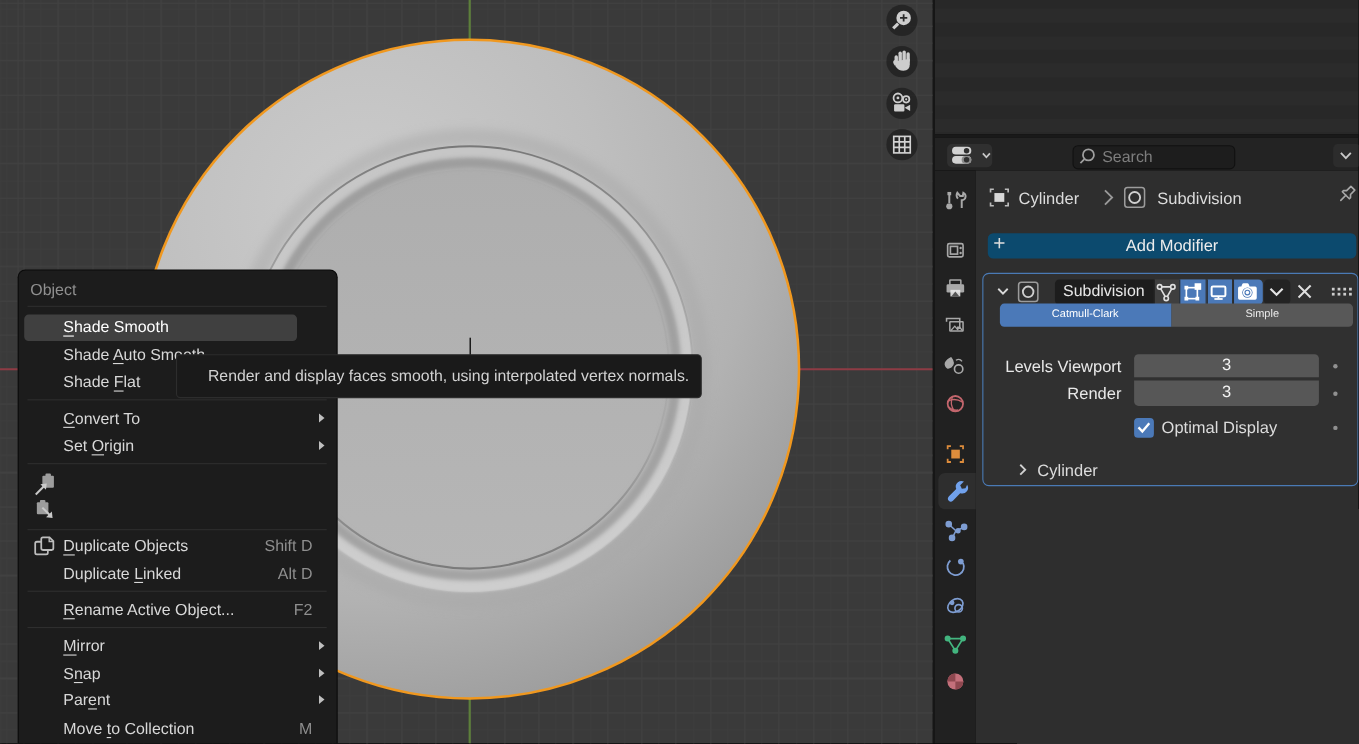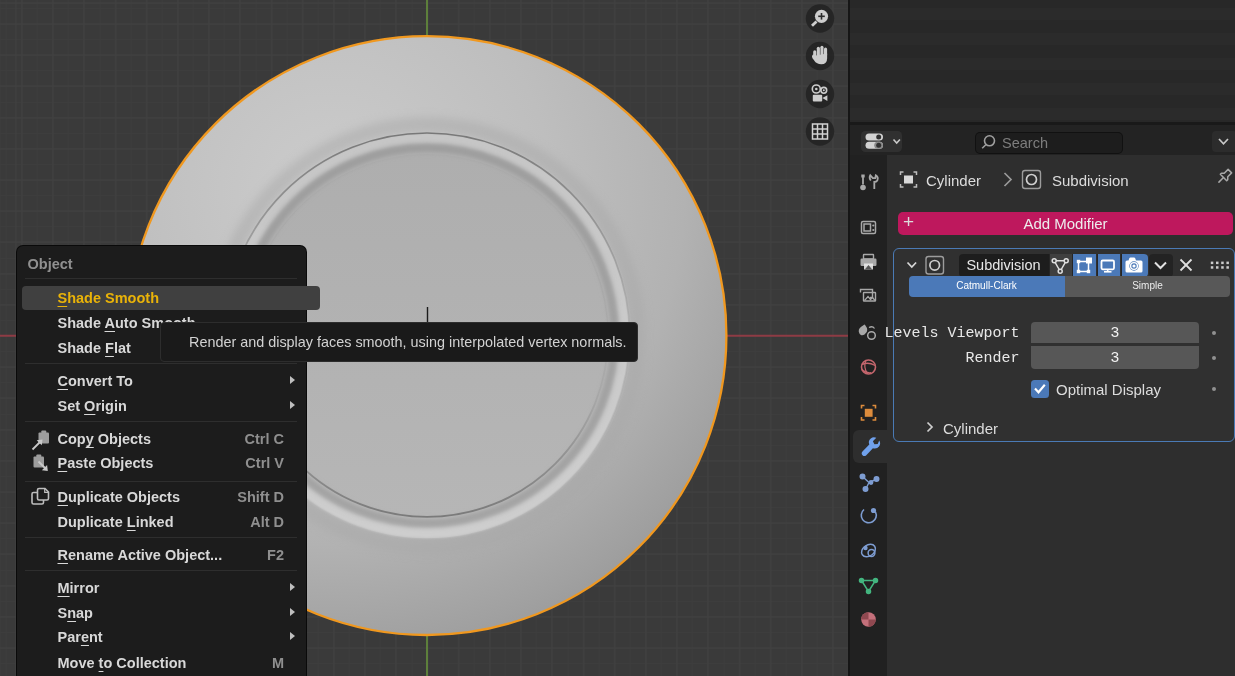--- a/index.html
+++ b/index.html
@@ -10,21 +10,21 @@
   #vp{left:0;top:0;width:848px;height:676px;background-color:#3a3a3a;
     background-image:
       repeating-linear-gradient(to right,#414141 0 1px,transparent 1px 31.2px),
       repeating-linear-gradient(to bottom,#414141 0 1px,transparent 1px 31.2px),
       repeating-linear-gradient(to right,#3d3d3d 0 1px,transparent 1px 15.6px),
       repeating-linear-gradient(to bottom,#3d3d3d 0 1px,transparent 1px 15.6px);
     background-position:21.4px 0,0 23.5px,5.8px 0,0 7.9px;}
   
   #menu{left:17px;top:246px;width:289px;height:430px;background:#1c1c1c;
         border-radius:6px 6px 0 0;box-shadow:0 0 0 1px #0a0a0a;font-size:14.5px;color:#d8d8d8;}
-  .mrow{position:absolute;left:0;width:100%;height:24px;line-height:24px;font-weight:bold;}
+  .mrow{position:absolute;left:0;width:100%;height:24px;line-height:24px;}
   .mtxt{position:absolute;left:40.5px;top:0;}
   .msc{position:absolute;right:22px;top:0;color:#8f8f8f;}
   .marr{position:absolute;right:11px;top:7.2px;width:0;height:0;
         border-left:5.5px solid #bfbfbf;border-top:4.5px solid transparent;border-bottom:4.5px solid transparent;}
   .msep{position:absolute;left:8px;right:9px;height:1px;background:#2e2e2e;}
   u{text-decoration-thickness:1px;text-underline-offset:2.5px;}
   
   #tip{left:160px;top:322px;width:476px;height:38px;background:#1a1a1a;border:1px solid #2d2d2d;
        border-radius:4px;color:#d2d2d2;font-size:14.4px;line-height:38px;z-index:30;}
   
@@ -37,37 +37,37 @@
   #tabs{left:850px;top:155px;width:36.5px;height:521px;background:#212121;}
   #tabact{left:853px;top:430px;width:33.5px;height:33px;background:#2e2e2e;border-radius:6px 0 0 6px;}
   #pmain{left:886.5px;top:155px;width:348.5px;height:521px;background:#2e2e2e;}
   .ptext{color:#dcdcdc;font-size:15px;}
   
   #edbtn{left:860.5px;top:130.5px;width:41px;height:21.5px;background:#303030;border-radius:4.5px;}
   #search{left:976px;top:133px;width:146px;height:19.5px;background:#1d1d1d;border-radius:4px;
           box-shadow:0 0 0 1px #111;}
   #hdrop{left:1212px;top:131px;width:25px;height:21px;background:#2c2c2c;border-radius:4px;}
   
-  #addmod{left:898px;top:211.5px;width:335px;height:23px;background:#be185d;border-radius:5px;
+  #addmod{left:898px;top:211.5px;width:335px;height:23px;background:#0c4a6e;border-radius:5px;
           text-align:center;line-height:23px;color:#ededed;font-size:15px;}
   
   #mpanel{left:892.5px;top:247.5px;width:342px;height:194.5px;border:1.5px solid #4a7ab5;
           border-radius:6px;background:#303030;box-sizing:border-box;}
   #mname{left:958.5px;top:254px;width:90px;height:23px;background:#1d1d1d;border-radius:4px 0 0 4px;
          text-align:center;line-height:23px;color:#e8e8e8;font-size:14.5px;}
   .tgl{position:absolute;top:254px;width:23.5px;height:23px;background:#4b79b8;border-left:1px solid #252525;box-sizing:border-box;}
   #tgl1{left:1048.5px;background:#3f3f3f;}
   #tgl2{left:1072px;}
   #tgl3{left:1096.5px;}
   #tgl4{left:1121px;width:27px;border-radius:0 4px 4px 0;}
   #xbtn2{left:1148.5px;top:254px;width:24.5px;height:23px;background:#232323;border-radius:4px;}
   .seg{position:absolute;top:276px;height:20.5px;line-height:20.5px;text-align:center;font-size:10px;}
   #seg1{left:908.5px;width:156px;background:#4b79b8;border-radius:4px 0 0 4px;color:#fff;}
   #seg2{left:1065px;width:165px;background:#585858;border-radius:0 4px 4px 0;color:#ececec;}
-  .lbl{position:absolute;right:215.5px;text-align:right;color:#e8e8e8;font-size:15px;font-family:Liberation Mono, monospace;}
+  .lbl{position:absolute;right:215.5px;text-align:right;color:#e8e8e8;font-size:15px;}
   .fld{position:absolute;left:1031px;width:168px;background:#575757;color:#f2f2f2;font-size:15px;
        text-align:center;}
   .dot{position:absolute;left:1211.5px;width:4.5px;height:4.5px;border-radius:50%;background:#909090;}
   #chk{left:1031px;top:380px;width:17.5px;height:17.5px;background:#4b79b8;border-radius:3.5px;}
 </style>
 </head>
 <body>
  <div class="abs" id="vp">
   <svg class="abs" style="left:0;top:0" width="848" height="676" viewBox="0 0 848 676">
    <defs>
@@ -174,47 +174,39 @@
      </g>
    </g>
   </svg>
  </div>
 
  <div class="abs" id="menu">
    <div class="mrow" style="top:6px;color:#909090">
       <span style="position:absolute;left:10.5px">Object</span>
     </div>
    <div class="msep" style="top:32px"></div>
-   <div class="mrow" style="top:39.5px;background:#404040;border-radius:4px;left:5px;width:298px;color:#eab308">
+   <div class="mrow" style="top:39.5px;background:#404040;border-radius:4px;left:5px;width:248px;color:#ffffff">
         <span style="position:absolute;left:35.5px"><u>S</u>hade Smooth</span>
     </div>
    <div class="mrow" style="top:65.3px">
       <span class="mtxt">Shade <u>A</u>uto Smooth</span>
     </div>
    <div class="mrow" style="top:89.7px">
       <span class="mtxt">Shade <u>F</u>lat</span>
     </div>
    <div class="msep" style="top:116.7px"></div>
    <div class="mrow" style="top:147.5px">
       <span class="mtxt">Set <u>O</u>rigin</span>
       <span class="marr"></span>
     </div>
    <div class="mrow" style="top:122.5px">
       <span class="mtxt"><u>C</u>onvert To</span>
       <span class="marr"></span>
     </div>
    <div class="msep" style="top:175.3px"></div>
-   <div class="mrow" style="top:181px">
-      <span class="mtxt">Cop<u>y</u> Objects</span>
-      <span class="msc">Ctrl C</span>
-    </div>
-   <div class="mrow" style="top:205px">
-      <span class="mtxt"><u>P</u>aste Objects</span>
-      <span class="msc">Ctrl V</span>
-    </div>
    <div class="msep" style="top:234.7px"></div>
    <div class="mrow" style="top:263.8px">
       <span class="mtxt">Duplicate <u>L</u>inked</span>
       <span class="msc">Alt D</span>
     </div>
    <div class="mrow" style="top:239.4px">
       <span class="mtxt"><u>D</u>uplicate Objects</span>
       <span class="msc">Shift D</span>
     </div>
    <div class="msep" style="top:290.5px"></div>

